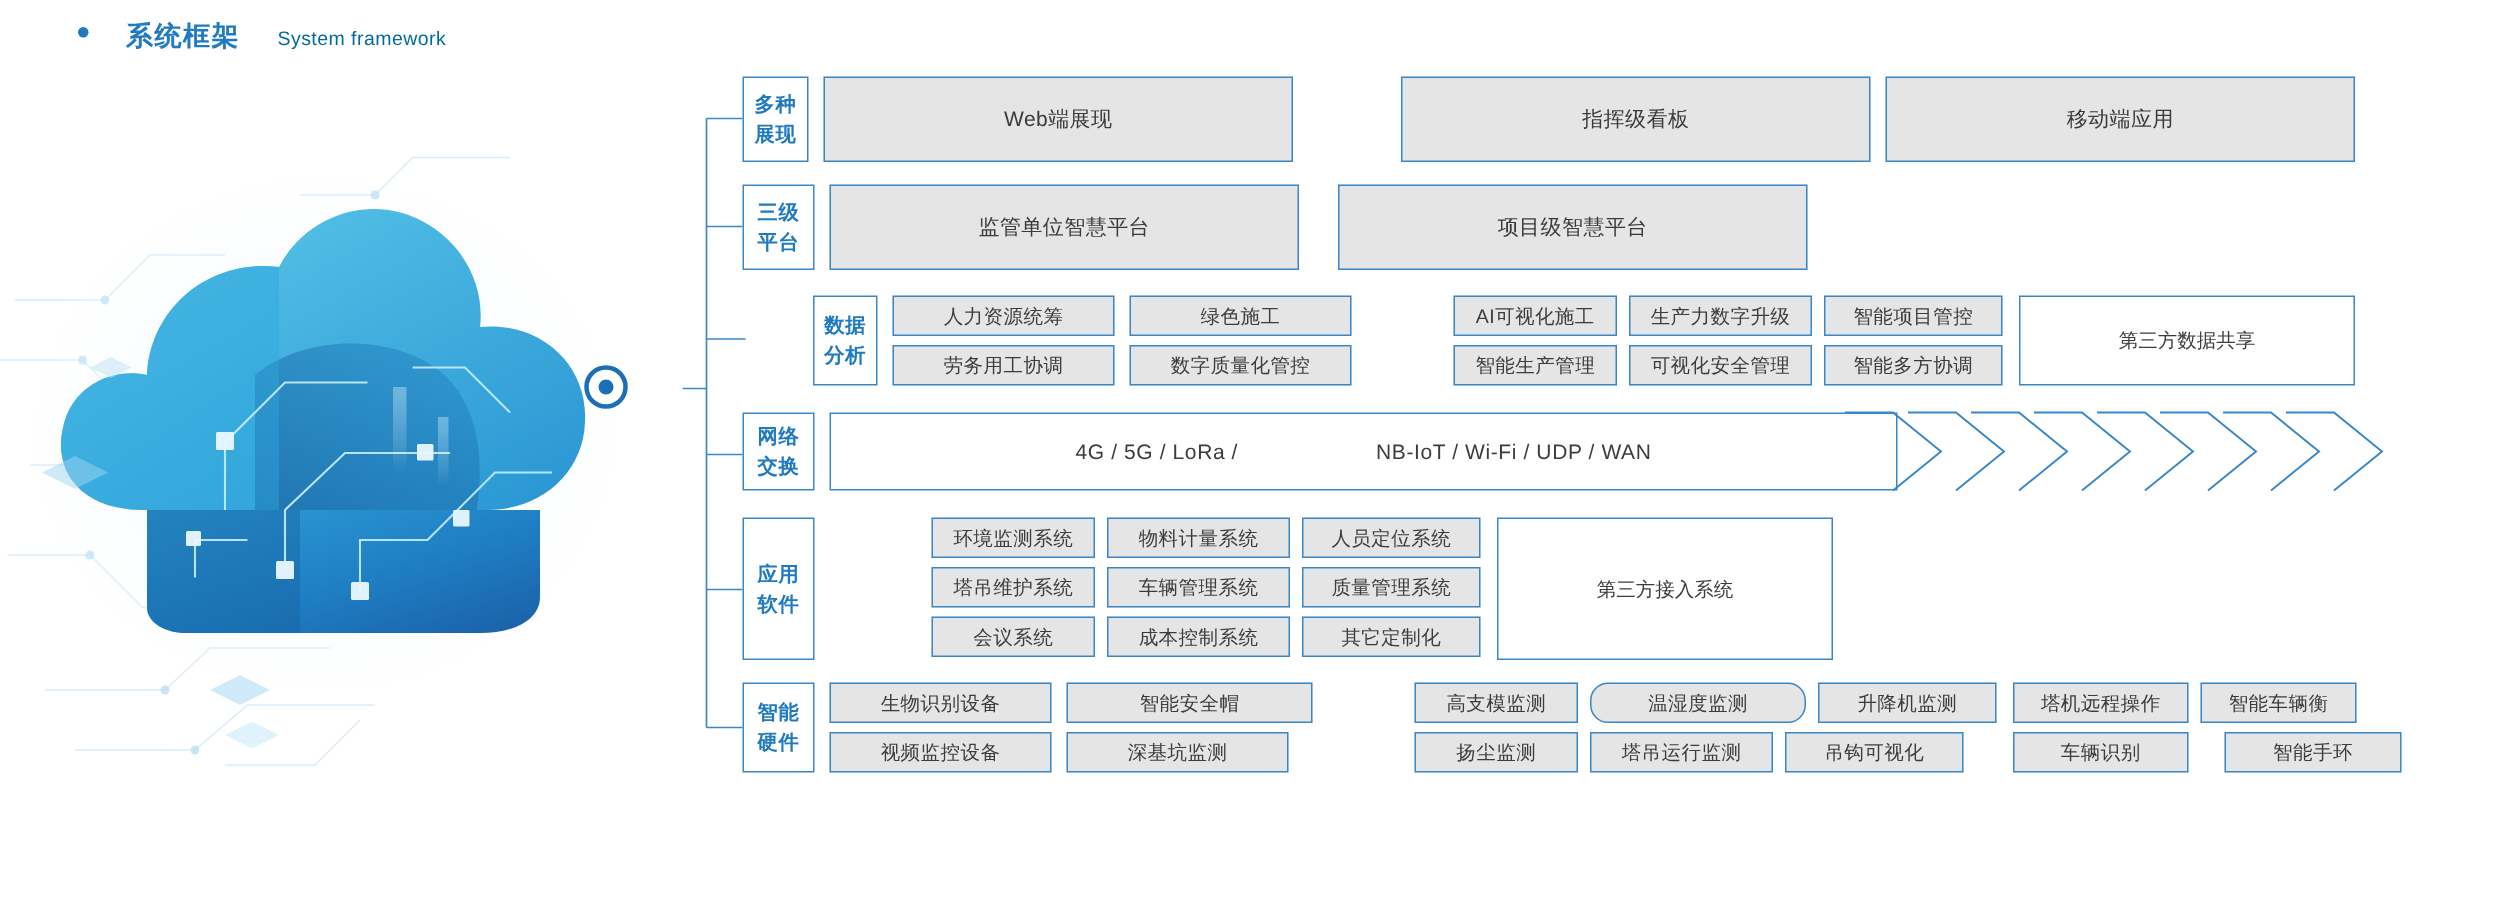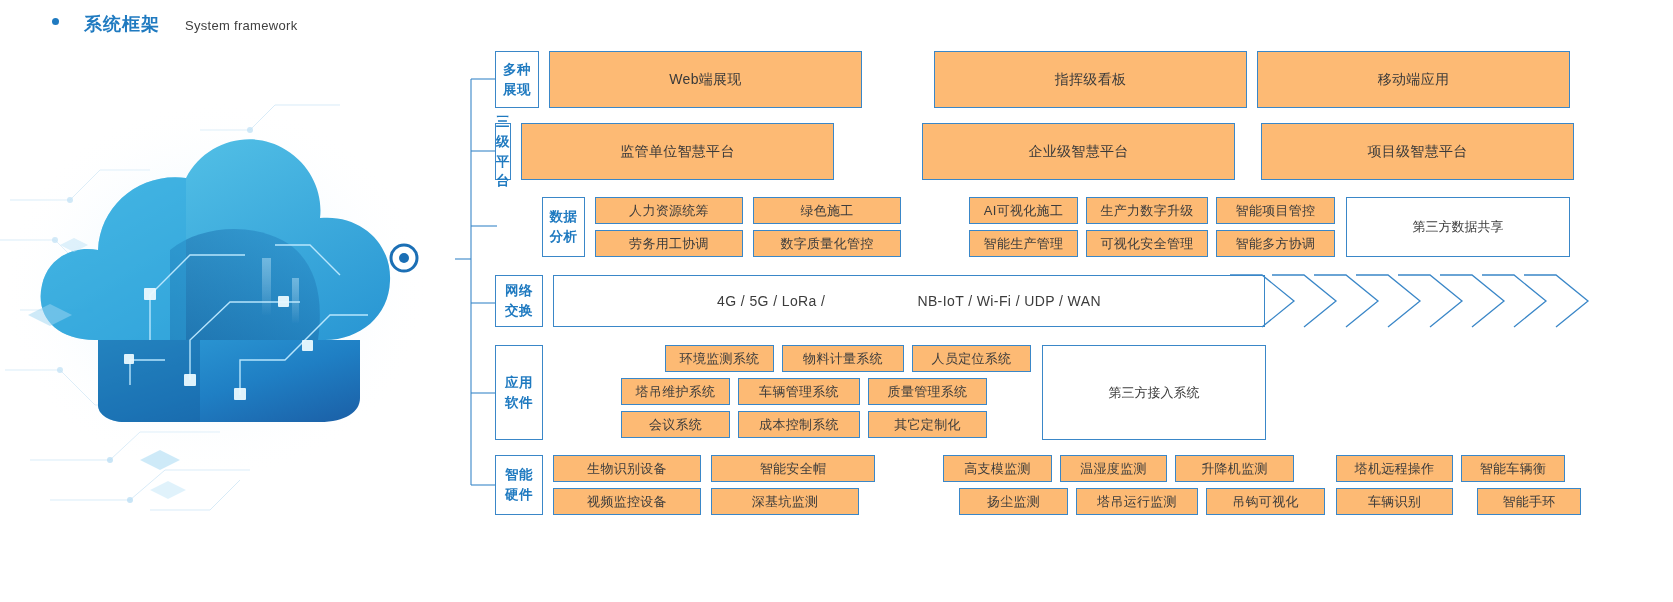--- a/index.html
+++ b/index.html
@@ -11,21 +11,21 @@
   }
   #root { position: relative; width: 1673px; height: 602px; }
 
   
   .header { position: absolute; left: 52px; top: 12px; display: flex; align-items: baseline; gap: 25px; }
   .header .dot {
     width: 7px; height: 7px; border-radius: 50%;
     background: #1f7ac0; display: inline-block; position: relative; top: -5px;
   }
   .header .cn { font-size: 18px; font-weight: bold; color: #1f7ac0; letter-spacing: 1px; }
-  .header .en { font-size: 13px; color: #404040; letter-spacing: .3px; }
+  .header .en { font-size: 13px; color: #0369a1; letter-spacing: .3px; }
 
   
   .cloud-art { position: absolute; left: 0; top: 40px; width: 470px; height: 500px; overflow: hidden; }
 
   
   .diagram { position: absolute; left: 455px; top: 45px; width: 1218px; height: 478px; }
 
   
   .tree { position: absolute; left: 0px; top: 0px; width: 48px; height: 478px; }
 
@@ -37,21 +37,21 @@
     border: 1px solid #3a87c8;
     background: #ffffff;
     display: flex; flex-direction: column; align-items: center; justify-content: center;
     color: #1f7ac0; font-size: 13.5px; font-weight: bold; line-height: 1.45;
     letter-spacing: .5px;
     z-index: 3;
   }
 
   .cell {
     border: 1px solid #3a87c8;
-    background: #fdba74;
+    background: #e5e5e5;
     display: flex; align-items: center; justify-content: center;
     color: #3c3c3c; font-size: 13px;
     text-align: center;
     letter-spacing: .3px;
   }
   .cell.big { font-size: 14px; color: #3a3a3a; }
 
   .group { display: flex; flex-direction: column; gap: 6px; }
   .grouprow { display: flex; gap: 10px; }
 
@@ -206,21 +206,20 @@
       </div>
     </div>
 
     <div class="row" style="left:40px; top:78px; width:1075px; height:57px;">
       <div class="rowlabel">
         <span>三级</span>
         <span>平台</span>
       </div>
       <div style="display:flex; gap:26px; margin-left:10px; flex:1;">
         <div class="cell big" style="width:313px;">监管单位智慧平台</div>
-        <div class="cell big" style="width:313px; margin-left:62px;">企业级智慧平台</div>
         <div class="cell big" style="width:313px;">项目级智慧平台</div>
       </div>
     </div>
 
     <div class="row" style="left:40px; top:152px; width:1075px; height:60px;padding-left:47px;">
       <div class="rowlabel">
         <span>数据</span>
         <span>分析</span>
       </div>
       <div style="display:flex; margin-left:10px; flex:1; gap:0;">
@@ -280,21 +279,21 @@
     <div class="row" style="left:40px; top:300px; width:1075px; height:95px;">
       <div class="rowlabel">
         <span>应用</span>
         <span>软件</span>
       </div>
       <div style="display:flex; margin-left:10px; flex:1;">
 
 
         <div class="group" style="margin-left:68px;">
           <div class="grouprow" style="gap:8px;">
-            <div class="cell" style="width:109px;height:27px;margin-left:44px;">环境监测系统</div>
+            <div class="cell" style="width:109px;height:27px;">环境监测系统</div>
             <div class="cell" style="width:122px;height:27px;">物料计量系统</div>
             <div class="cell" style="width:119px;height:27px;">人员定位系统</div>
           </div>
           <div class="grouprow" style="gap:8px;">
             <div class="cell" style="width:109px;height:27px;">塔吊维护系统</div>
             <div class="cell" style="width:122px;height:27px;">车辆管理系统</div>
             <div class="cell" style="width:119px;height:27px;">质量管理系统</div>
           </div>
           <div class="grouprow" style="gap:8px;">
             <div class="cell" style="width:109px;height:27px;">会议系统</div>
@@ -321,37 +320,37 @@
           </div>
           <div class="grouprow">
             <div class="cell" style="width:148px;height:27px;">视频监控设备</div>
             <div class="cell" style="width:148px;height:27px;">深基坑监测</div>
           </div>
         </div>
 
         <div class="group" style="margin-left:68px;">
           <div class="grouprow" style="gap:8px;">
             <div class="cell" style="width:109px;height:27px;">高支模监测</div>
-            <div class="cell" style="width:107px;height:27px;">温湿度监测</div>
+            <div class="cell" style="width:144px;height:27px;border-radius:12px;">温湿度监测</div>
             <div class="cell" style="width:119px;height:27px;">升降机监测</div>
           </div>
           <div class="grouprow" style="gap:8px;">
-            <div class="cell" style="width:109px;height:27px;margin-left:16px;">扬尘监测</div>
+            <div class="cell" style="width:109px;height:27px;">扬尘监测</div>
             <div class="cell" style="width:122px;height:27px;">塔吊运行监测</div>
             <div class="cell" style="width:119px;height:27px;">吊钩可视化</div>
           </div>
         </div>
 
         <div class="group" style="margin-left:11px;">
           <div class="grouprow" style="gap:8px;">
             <div class="cell" style="width:117px;height:27px;">塔机远程操作</div>
             <div class="cell" style="width:104px;height:27px;">智能车辆衡</div>
           </div>
           <div class="grouprow" style="gap:24px;">
             <div class="cell" style="width:117px;height:27px;">车辆识别</div>
-            <div class="cell" style="width:104px;height:27px;">智能手环</div>
+            <div class="cell" style="width:118px;height:27px;">智能手环</div>
           </div>
         </div>
       </div>
     </div>
 
   </div>
 </div>
 
 </body></html>

